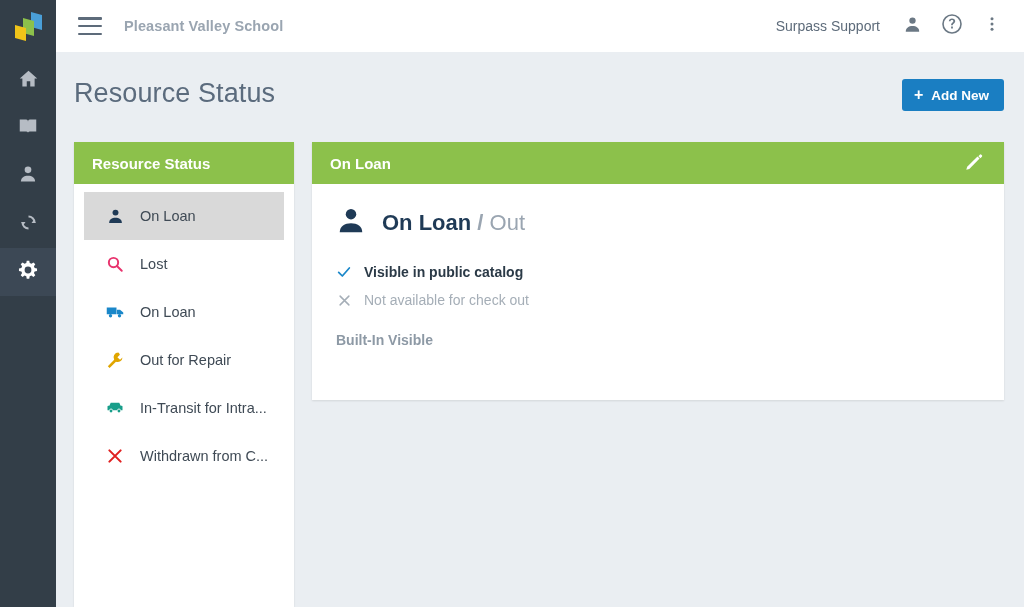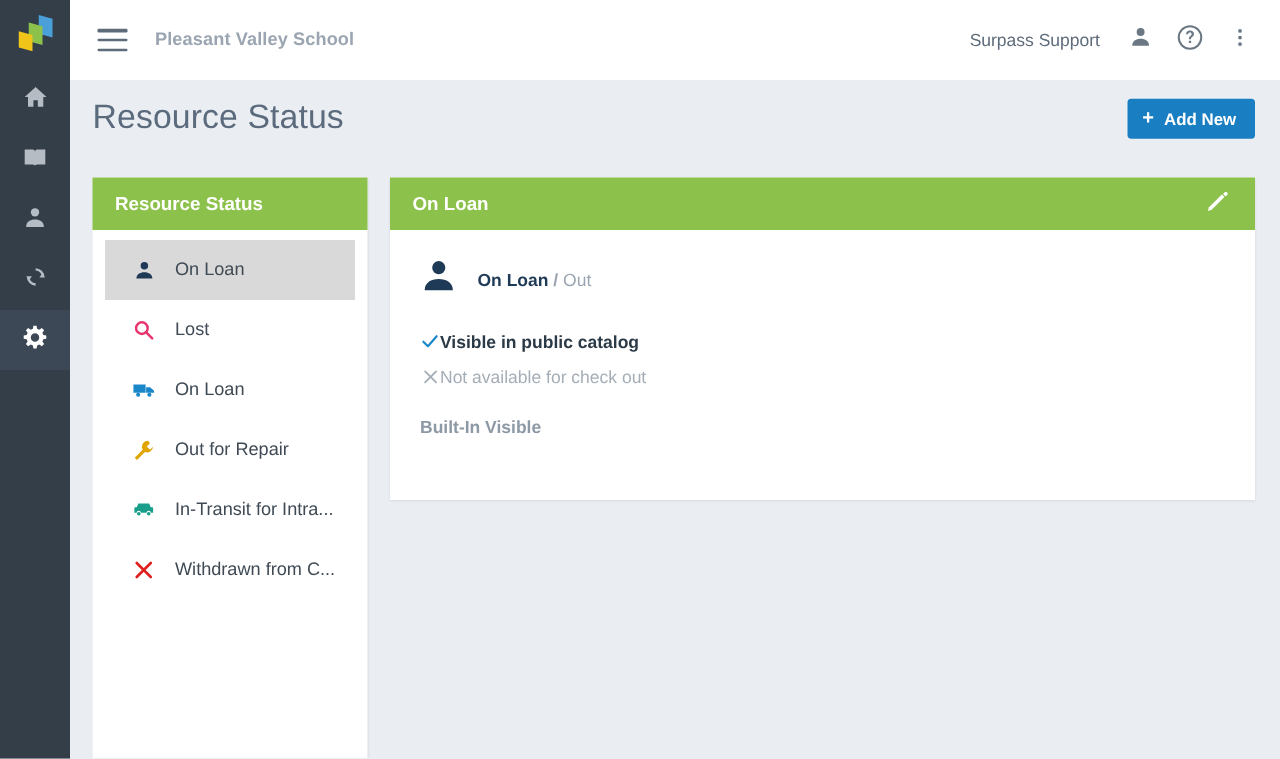--- a/index.html
+++ b/index.html
@@ -28,21 +28,21 @@
     display: flex; align-items: center; justify-content: center;
     cursor: pointer;
   }
   .rail-item.active { background: #3c4855; }
   .rail-item svg { fill: #b6bcc4; }
   .rail-item.active svg { fill: #ffffff; }
 
   
   .topbar {
     position: absolute; left: 56px; top: 0;
-    width: 968px; height: 64px;
+    width: 968px; height: 52px;
     background: #ffffff;
     display: flex; align-items: center;
   }
   .hamburger {
     width: 24px; height: 18px; margin-left: 22px; margin-right: 22px;
     display: flex; flex-direction: column; justify-content: space-between;
     cursor: pointer;
   }
   .hamburger span { display: block; height: 2.5px; background: #5d6b7a; border-radius: 1px; }
   .school-name {
@@ -108,27 +108,27 @@
     position: absolute; left: 312px; top: 142px;
     width: 692px; height: 258px;
     background: #ffffff;
     box-shadow: 0 1px 2px rgba(0,0,0,.10);
   }
   .detail-body { padding: 22px 24px 20px 24px; }
   .detail-title-row {
     display: flex; align-items: center; gap: 16px; margin-bottom: 18px;
   }
   .detail-title {
-    font-size: 14px; font-weight: bold; color: #1f3a56;
+    font-size: 22px; font-weight: bold; color: #1f3a56;
   }
   .detail-title .slash { color: #9aa5b1; font-weight: bold; }
   .detail-title .alt { color: #9aa5b1; font-weight: normal; }
 
   .flag-row {
-    display: flex; align-items: center; 
+    display: flex; align-items: center; gap: 12px;
     height: 28px; font-size: 14px;
   }
   .flag-row.on { color: #2b3a47; font-weight: bold; }
   .flag-row.off { color: #a5aeb7; }
   .flag-ico { width: 16px; display: flex; align-items: center; justify-content: center; }
 
   .builtin-label {
     margin-top: 18px;
     font-size: 14px; color: #8d99a5; font-weight: bold;
   }

